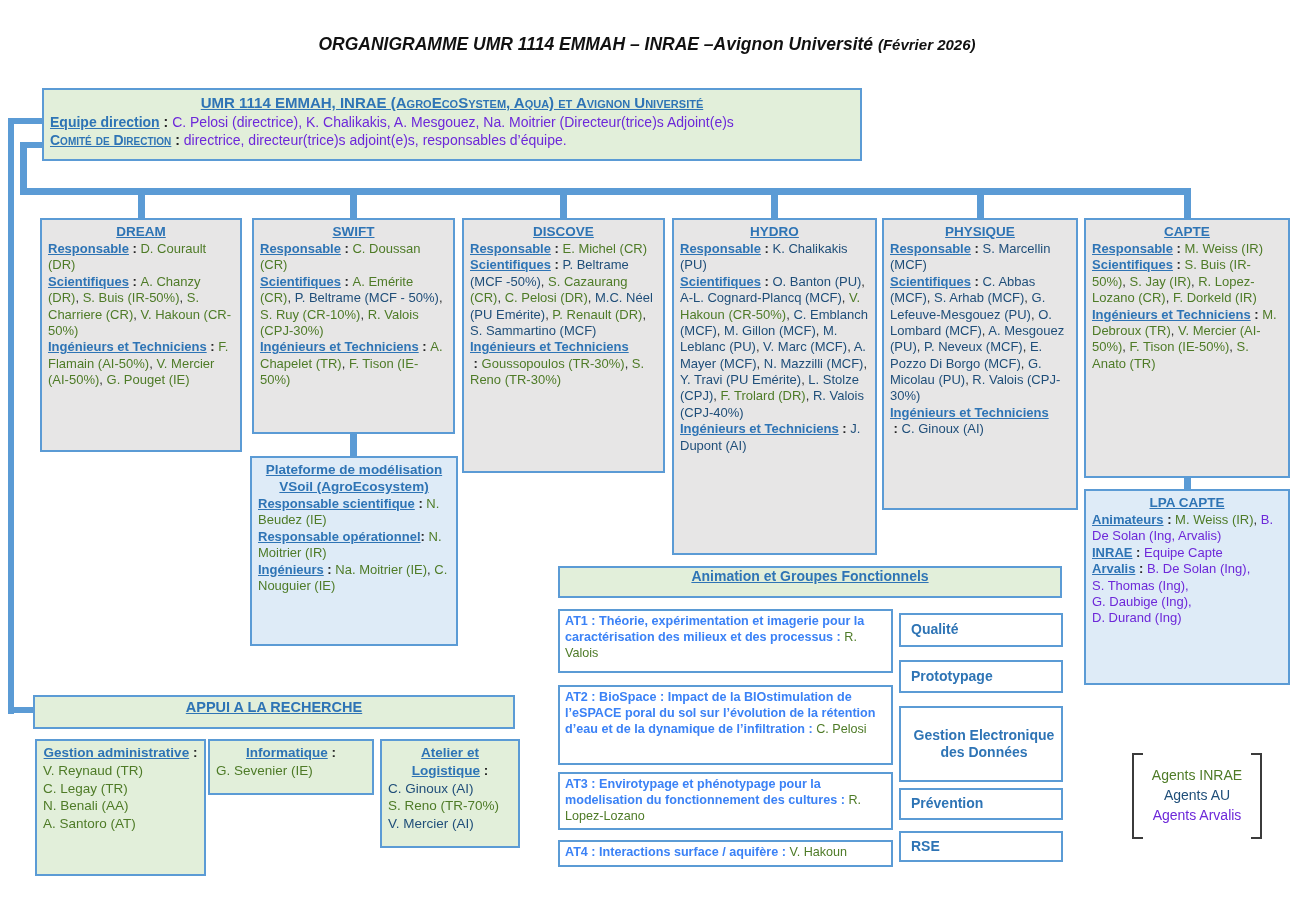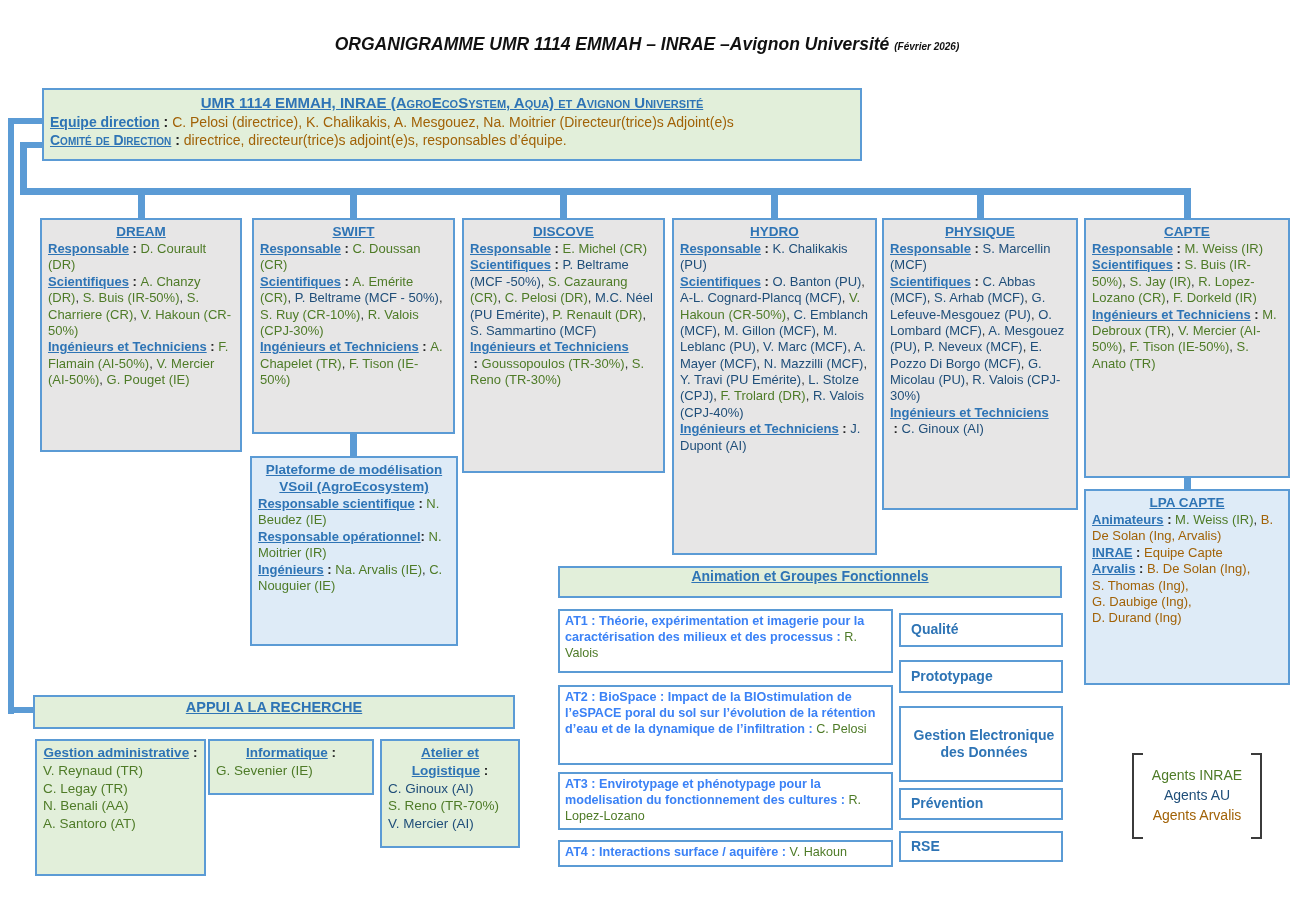--- a/index.html
+++ b/index.html
@@ -1,40 +1,40 @@
 <!DOCTYPE html>
 <html><head>
 <meta charset="utf-8">
 <style>
   html,body{margin:0;padding:0;background:#fff;}
   #stage{position:relative;width:1294px;height:897px;background:#ffffff;
          font-family:"Liberation Sans",sans-serif;color:#1f1f1f;overflow:hidden;}
 
   .page-title{position:absolute;left:0;top:34px;width:100%;text-align:center;
               font-weight:bold;font-style:italic;font-size:17.5px;color:#111;}
-  .page-title .date{font-size:10px;font-weight:bold;}
+  .page-title .date{font-size:15px;font-weight:bold;}
 
   .box{position:absolute;border:2px solid #5B9BD5;box-sizing:border-box;
        padding:3px 6px 13px;font-size:13px;line-height:1.26;}
   .fill-gray{background:#E7E6E6;}
   .fill-green{background:#E2EFDA;}
   .fill-blue{background:#DEEBF7;}
   .fill-white{background:#ffffff;}
 
   .box-title{text-align:center;font-weight:bold;color:#2E74B5;font-size:13.5px;
              margin-bottom:1px;}
   .box-title span{text-decoration:underline;}
 
   .sec{margin:0;}
   .lbl{color:#2E74B5;font-weight:bold;text-decoration:underline;}
   .lbl.sc{font-variant:small-caps;}
   .sep{font-weight:bold;color:#262626;white-space:pre;}
   .c-g{color:#4E7B27;}
   .c-b{color:#1F4E79;}
-  .c-k{color:#a16207;}
+  .c-k{color:#6d28d9;}
   .c-sep{color:#333;}
   .lbl-line{text-align:center;}
 
   
   #box-direction{left:42px;top:88px;width:820px;height:73px;font-size:14px;line-height:1.3;}
   #box-direction .dir-title{text-align:center;font-weight:bold;color:#2E74B5;
       font-variant:small-caps;font-size:15px;}
   #box-direction .dir-title span{text-decoration:underline;}
 
   
@@ -153,21 +153,21 @@
   <div class="box fill-gray" id="team-capte">
       <div class="box-title"><span>CAPTE</span></div>
       <div class="sec"><span class="lbl">Responsable</span><span class="sep"> : </span><span class="c-g">M. Weiss (IR)</span></div>
       <div class="sec"><span class="lbl">Scientifiques</span><span class="sep"> : </span><span class="c-g">S. Buis (IR-50%)</span><span class="c-sep">, </span><span class="c-g">S. Jay (IR)</span><span class="c-sep">, </span><span class="c-g">R. Lopez-Lozano (CR)</span><span class="c-sep">, </span><span class="c-g">F. Dorkeld (IR)</span></div>
       <div class="sec"><span class="lbl">Ingénieurs et Techniciens</span><span class="sep"> : </span><span class="c-g">M. Debroux (TR)</span><span class="c-sep">, </span><span class="c-g">V. Mercier (AI-50%)</span><span class="c-sep">, </span><span class="c-g">F. Tison (IE-50%)</span><span class="c-sep">, </span><span class="c-g">S. Anato (TR)</span></div>
     </div>
   <div class="box fill-blue" id="team-plateforme">
       <div class="box-title"><span>Plateforme de modélisation VSoil (AgroEcosystem)</span></div>
       <div class="sec"><span class="lbl">Responsable scientifique</span><span class="sep"> : </span><span class="c-g">N. Beudez (IE)</span></div>
       <div class="sec"><span class="lbl">Responsable opérationnel</span><span class="sep">: </span><span class="c-g">N. Moitrier (IR)</span></div>
-      <div class="sec"><span class="lbl">Ingénieurs</span><span class="sep"> : </span><span class="c-g">Na. Arvalis (IE)</span><span class="c-sep">, </span><span class="c-g">C. Nouguier (IE)</span></div>
+      <div class="sec"><span class="lbl">Ingénieurs</span><span class="sep"> : </span><span class="c-g">Na. Moitrier (IE)</span><span class="c-sep">, </span><span class="c-g">C. Nouguier (IE)</span></div>
     </div>
   <div class="box fill-blue" id="team-lpa">
       <div class="box-title"><span>LPA CAPTE</span></div>
       <div class="sec"><span class="lbl">Animateurs</span><span class="sep"> : </span><span class="c-g">M. Weiss (IR)</span><span class="c-sep">, </span><span class="c-k">B. De Solan (Ing, Arvalis)</span></div>
       <div class="sec"><span class="lbl">INRAE</span><span class="sep"> : </span><span class="c-k">Equipe Capte</span></div>
       <div class="sec"><span class="lbl">Arvalis</span><span class="sep"> : </span><span class="c-k">B. De Solan (Ing)</span><span class="c-k">,</span><br><span class="c-k">S. Thomas (Ing)</span><span class="c-k">,</span><br><span class="c-k">G. Daubige (Ing)</span><span class="c-k">,</span><br><span class="c-k">D. Durand (Ing)</span></div>
     </div>
 
   <div class="box fill-green" id="box-animation">
     <span class="hdr">Animation et Groupes Fonctionnels</span>

